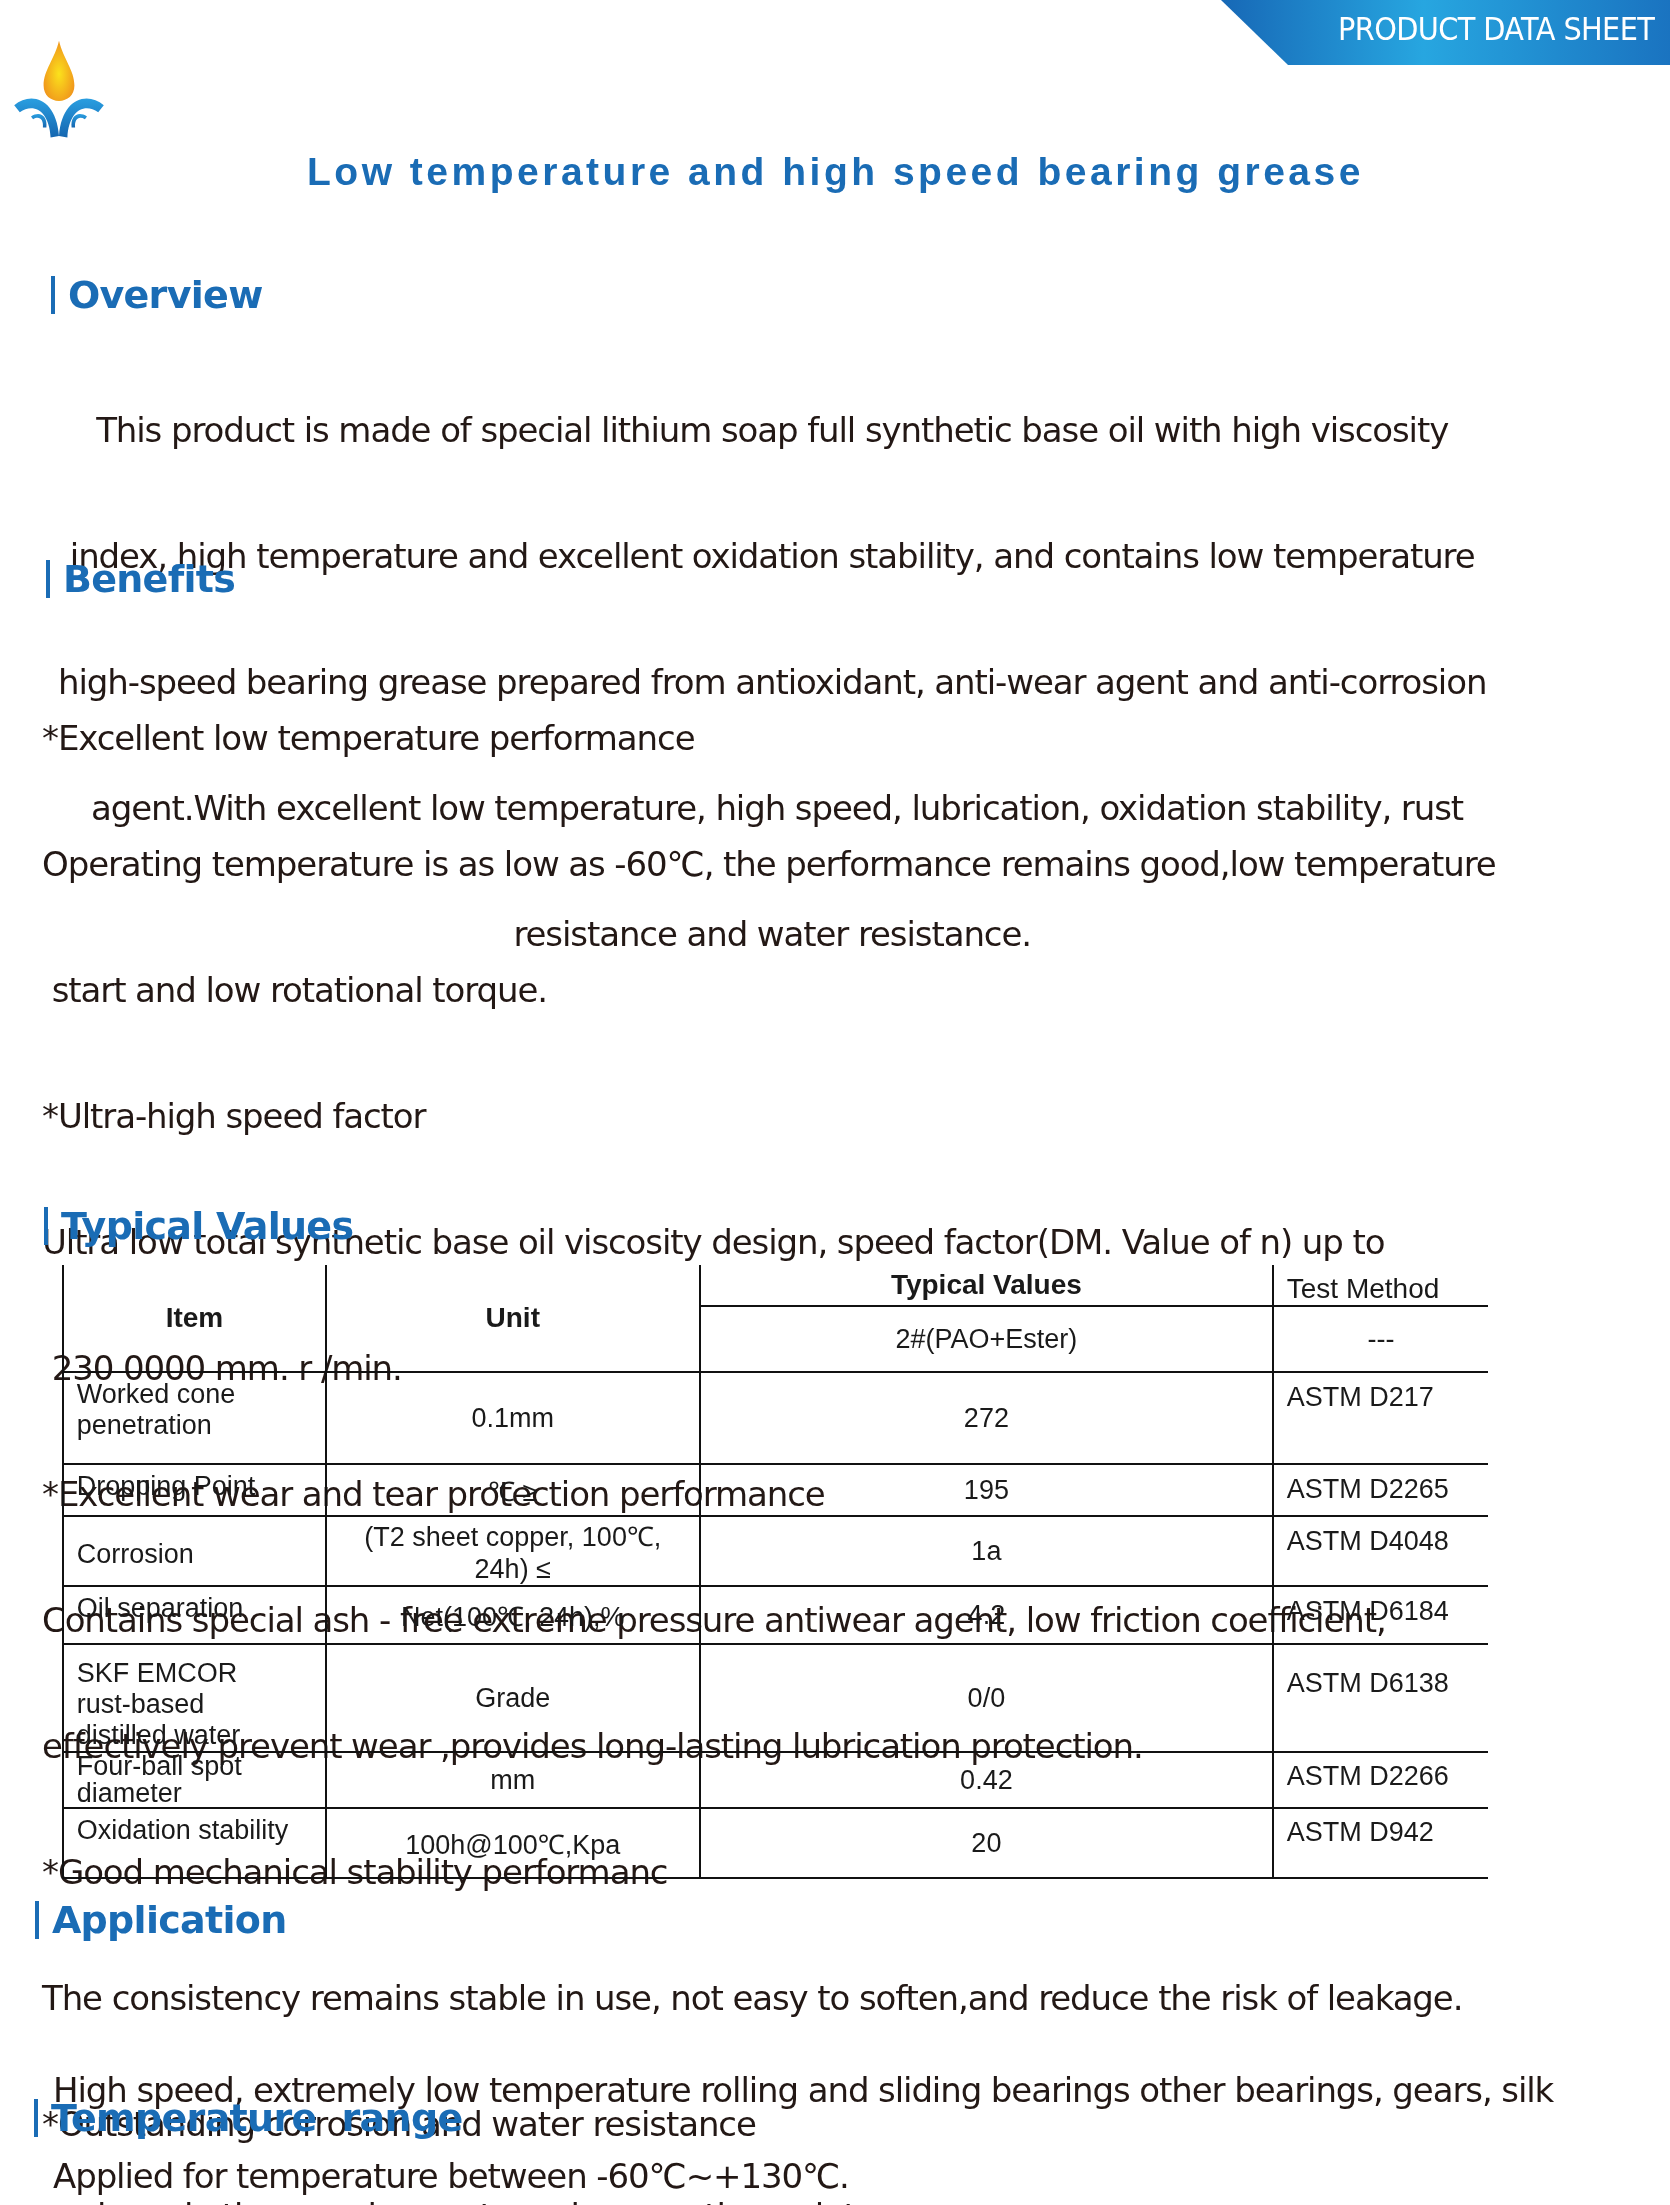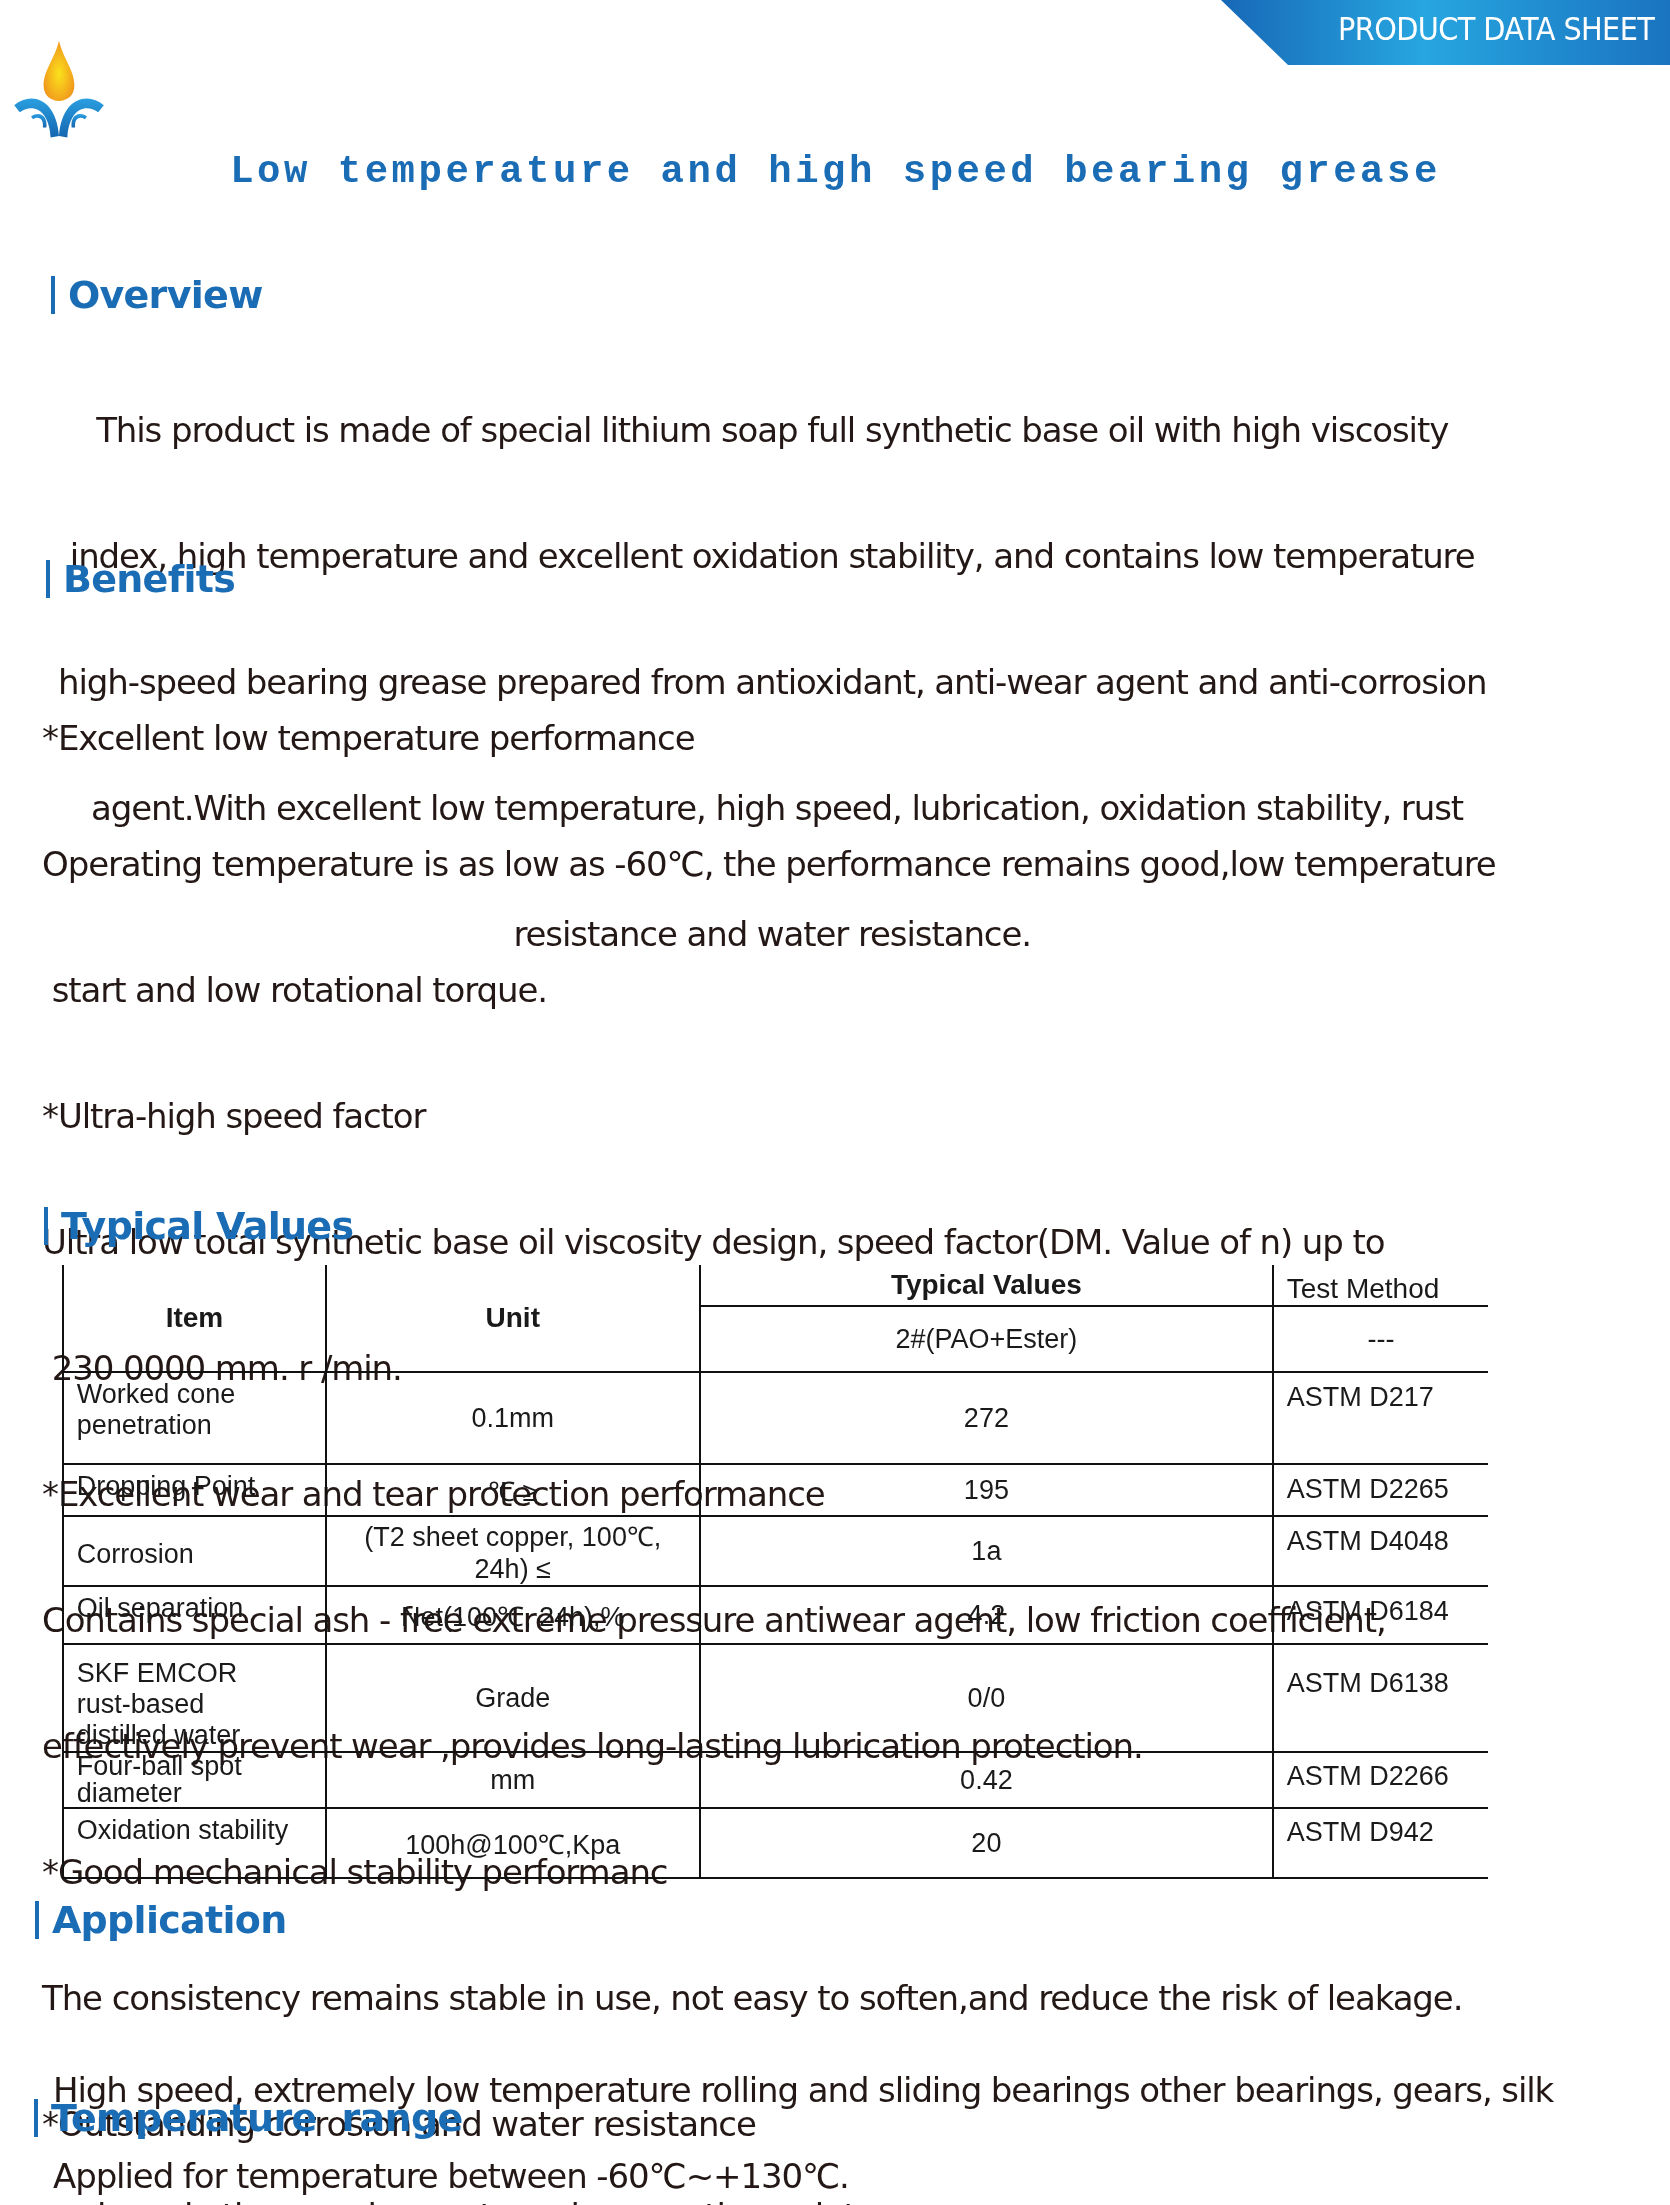--- a/index.html
+++ b/index.html
@@ -6,21 +6,21 @@
   body { width: 1671px; height: 2205px; position: relative; overflow: hidden;
          font-family: "Liberation Sans", "DejaVu Sans", sans-serif; color: #231815; }
   .banner { position: absolute; top: 0; right: 0; width: 450px; height: 65px;
             background: linear-gradient(90deg, #1768b6 0%, #27a6e0 45%, #1a73c0 100%);
             clip-path: polygon(0 0, 100% 0, 100% 100%, 67px 100%); }
   .banner-text { position: absolute; top: 9.8px; right: 17px; color: #fff; font-size: 32px;
                  font-family: "DejaVu Sans", sans-serif; letter-spacing: -0.7px; transform: scaleX(0.9); transform-origin: right center; }
   .logo { position: absolute; left: 9.8px; top: 38px; width: 98px; height: 105px; }
   .title { position: absolute; top: 150px; left: 0; width: 1671px; text-align: center;
            color: #1a6cb5; font-weight: bold; font-size: 39px; letter-spacing: 3.5px;
-           font-family: Liberation Mono, monospace; }
+           font-family: Liberation Sans, sans-serif; }
   .section-h { position: absolute; color: #1a6cb5; font-weight: bold; font-size: 38px;
                font-family: "DejaVu Sans", sans-serif; display: flex; align-items: center; letter-spacing: -0.7px; }
   .section-h .bar { display: inline-block; width: 4.2px; height: 38px; background: #1a6cb5; margin-right: 12.7px; }
   .body-text { position: absolute; font-size: 34px; line-height: 42px; color: #231815;
                font-family: "DejaVu Sans", sans-serif; letter-spacing: -1.1px; white-space: pre; }
   .tbl { position: absolute; left: 62px; top: 1265px; width: 1426px; border-collapse: collapse;
          font-family: "Liberation Sans", sans-serif; font-size: 27px; color: #1a1a1a; }
   .tbl td, .tbl th { border-top: 2.8px solid #111; border-bottom: 2.8px solid #111; border-left: 2.1px solid #111; border-right: 2.1px solid #111; padding: 0 12.7px; }
   .tbl th { font-weight: bold; font-size: 28px; }
   .tbl .c { text-align: center; }

